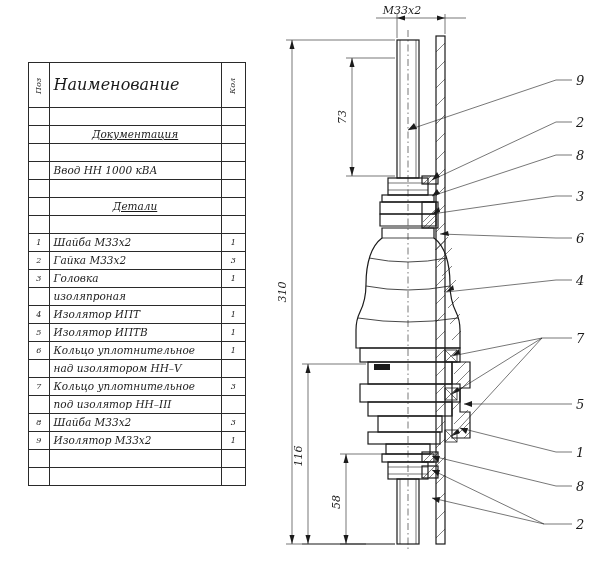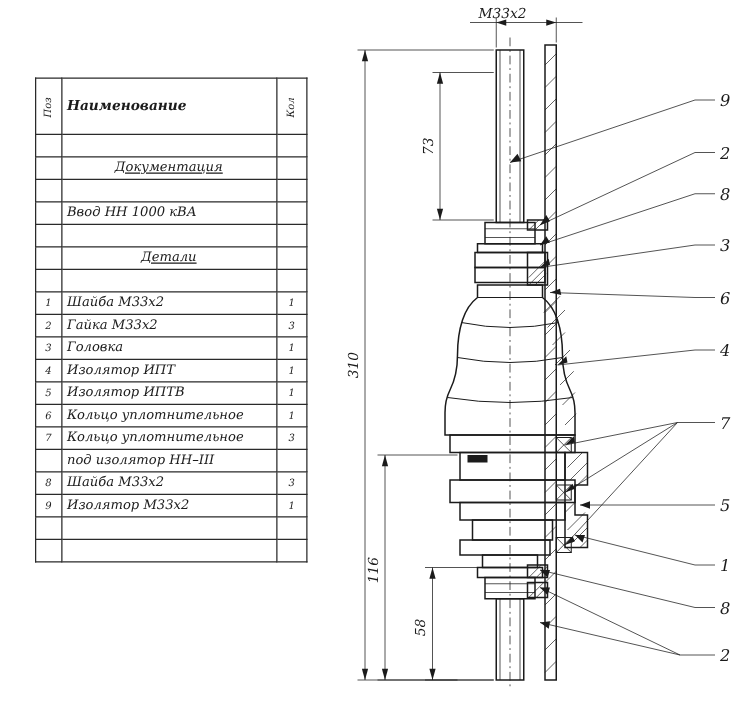--- a/index.html
+++ b/index.html
@@ -47,21 +47,21 @@
   #spec-table .c-qty { width: 24px; text-align: center; font-size: 8px; }
   #spec-table thead td { height: 44px; line-height: 1.1; text-align: center; }
   #spec-table thead .c-pos,
   #spec-table thead .c-qty {
     font-size: 8px;
     writing-mode: vertical-rl;
     transform: rotate(180deg);
     text-align: center;
     padding: 0;
   }
-  #spec-table thead .c-name { font-size: 11px; font-style: italic; font-weight: bold; }
+  #spec-table thead .c-name { font-size: 16px; font-style: italic; }
   .sec-title {
     text-align: center !important;
     text-decoration: underline;
     padding-left: 0 !important;
     margin-left: 43px;
   }
   .cont-line { padding-left: 4px !important; }
 
   
   #drawing {
@@ -151,33 +151,43 @@
           <td class="c-pos">2</td>
           <td class="c-name">Гайка М33х2</td>
           <td class="c-qty">3</td>
         </tr>
         <tr>
           <td class="c-pos">3</td>
           <td class="c-name">Головка</td>
           <td class="c-qty">1</td>
         </tr>
         <tr>
+          <td class="c-pos"></td>
+          <td class="c-name cont-line">изоляпроная</td>
+          <td class="c-qty"></td>
+        </tr>
+        <tr>
           <td class="c-pos">4</td>
           <td class="c-name">Изолятор ИПТ</td>
           <td class="c-qty">1</td>
         </tr>
         <tr>
           <td class="c-pos">5</td>
           <td class="c-name">Изолятор ИПТВ</td>
           <td class="c-qty">1</td>
         </tr>
         <tr>
           <td class="c-pos">6</td>
           <td class="c-name">Кольцо уплотнительное</td>
           <td class="c-qty">1</td>
+        </tr>
+        <tr>
+          <td class="c-pos"></td>
+          <td class="c-name cont-line">над изолятором НН–V</td>
+          <td class="c-qty"></td>
         </tr>
         <tr>
           <td class="c-pos">7</td>
           <td class="c-name">Кольцо уплотнительное</td>
           <td class="c-qty">3</td>
         </tr>
         <tr>
           <td class="c-pos"></td>
           <td class="c-name cont-line">под изолятор  НН–III</td>
           <td class="c-qty"></td>

